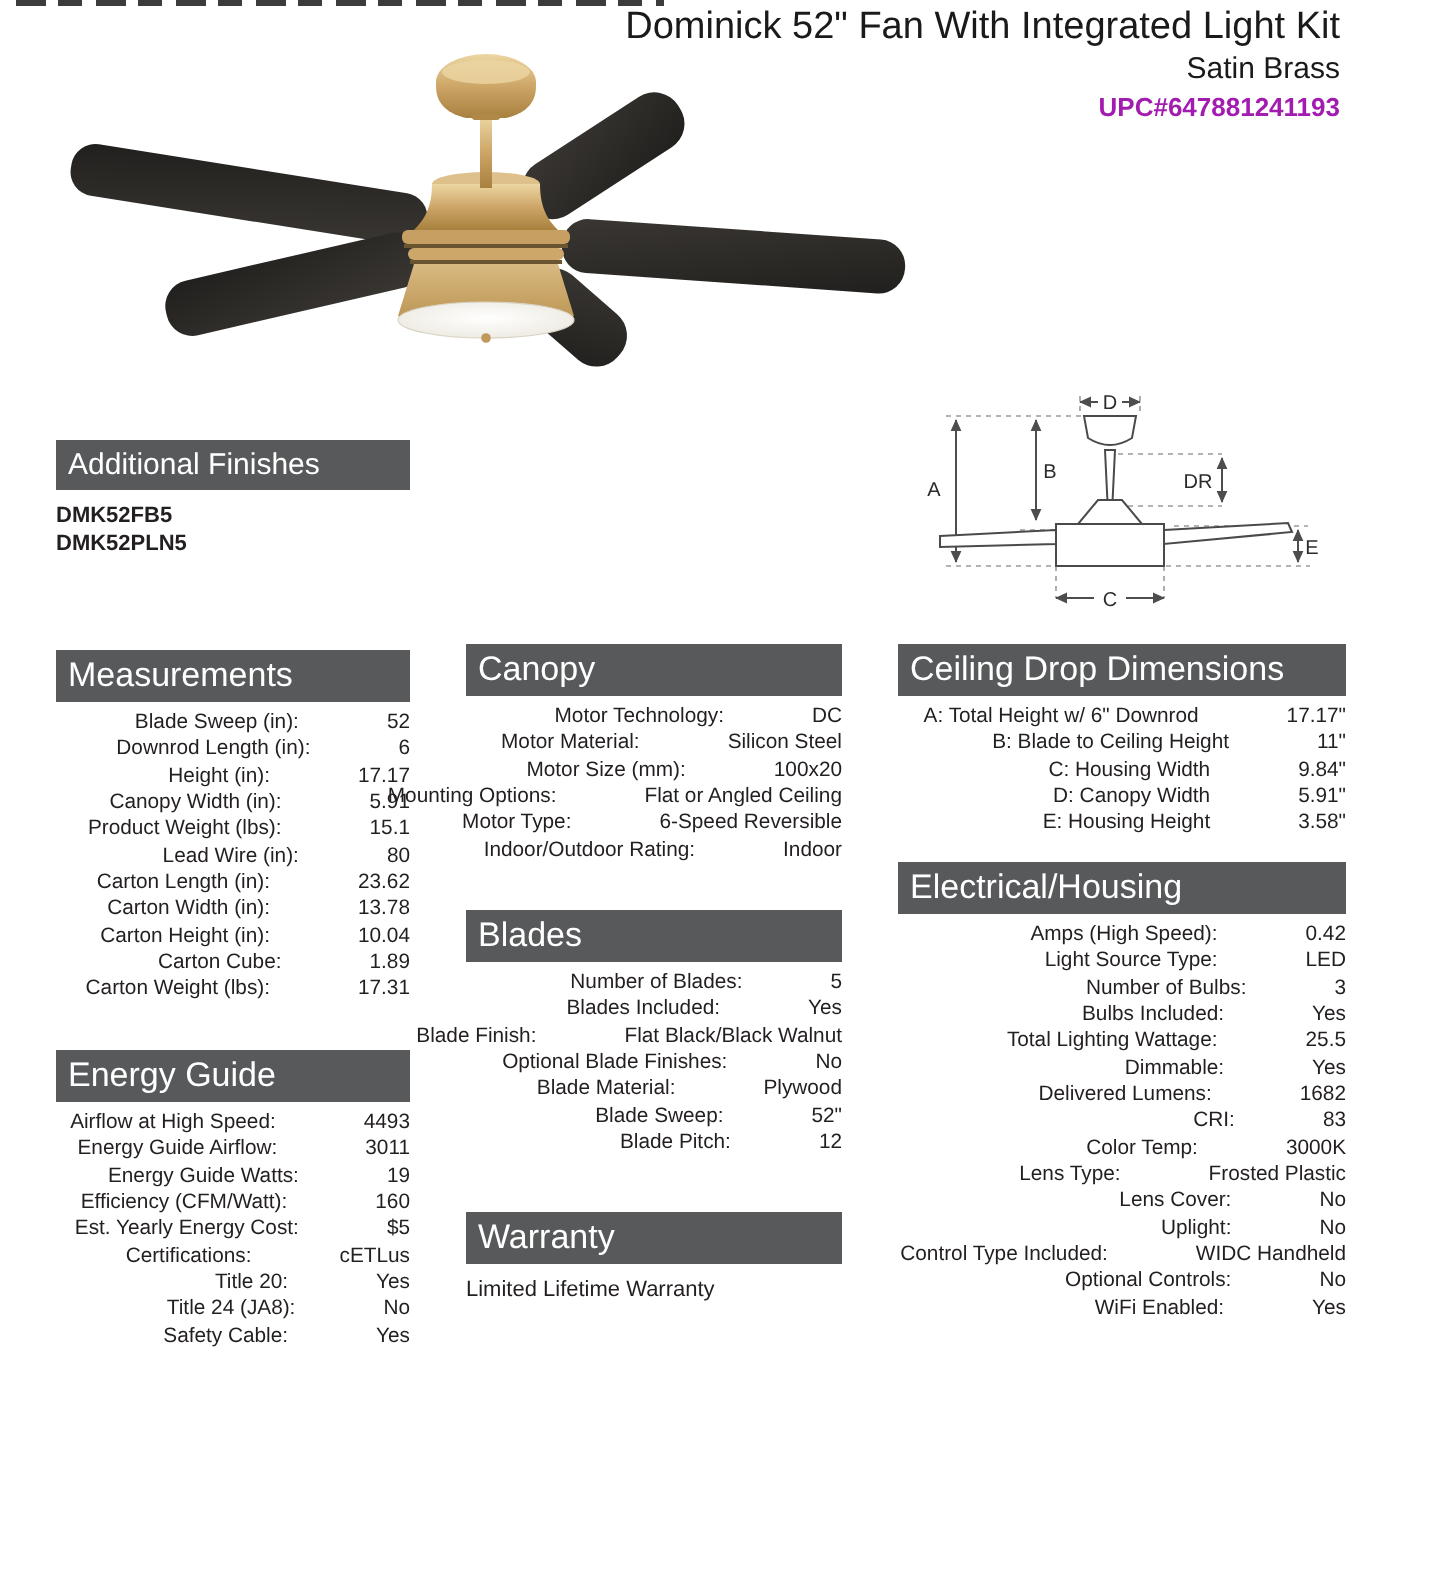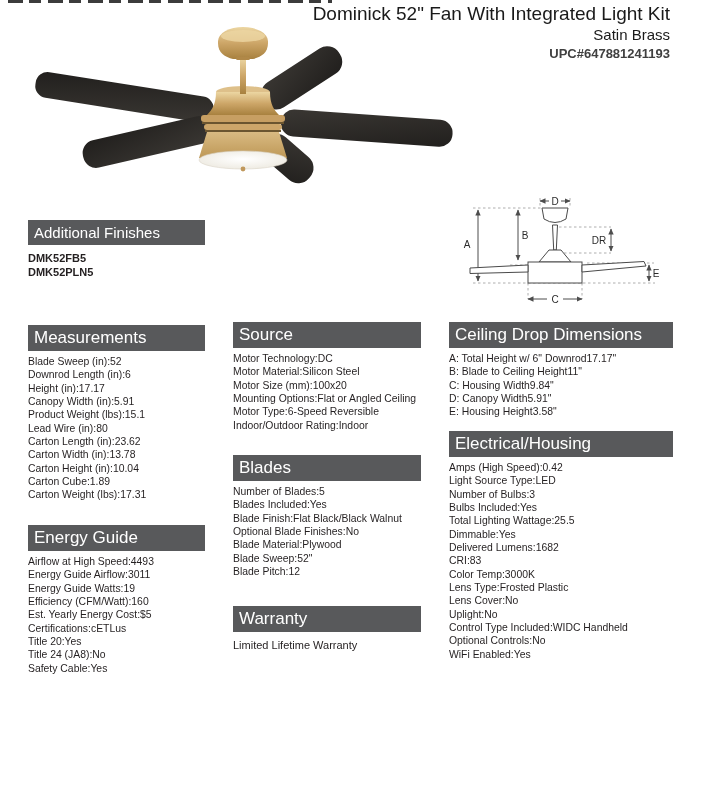--- a/index.html
+++ b/index.html
@@ -9,33 +9,33 @@
   }
   
   .crop-artifact{
     position:absolute;top:0;left:8px;width:324px;height:3px;
     background:repeating-linear-gradient(90deg,#3c3c3c 0 15px,transparent 15px 21px,#3c3c3c 21px 33px,transparent 33px 40px);
   }
   
   .title-block{position:absolute;top:2px;right:50px;text-align:right;}
   .product-title{font-size:19px;line-height:23px;font-weight:400;color:#1a1a1a;}
   .product-finish{font-size:15px;line-height:20px;font-weight:400;color:#1a1a1a;}
-  .product-upc{font-size:13px;line-height:18px;font-weight:700;color:#404040;}
+  .product-upc{font-size:13px;line-height:18px;font-weight:700;color:#a21caf;}
   
   .fan-art{position:absolute;left:25px;top:12px;width:440px;height:200px;}
   .diagram-art{position:absolute;left:455px;top:195px;width:260px;height:118px;}
   
   .spec{position:absolute;}
   .spec-header{
     background:var(--header-bg,#58595b);color:#fff;font-weight:400;font-size:17px;
     height:26px;line-height:26px;padding-left:6px;margin-bottom:4px;white-space:nowrap;overflow:hidden;
   }
   .spec-header.small{font-size:15px;height:25px;line-height:25px;}
   .spec-rows{font-size:10.4px;line-height:13.35px;}
-  .spec-row{display:flex;justify-content:flex-start;}
+  .spec-row{display:flex;justify-content:flex-end;gap:44px;}
   .spec-label{white-space:nowrap;}
   .spec-value{white-space:nowrap;text-align:right;}
   .finish-list{font-size:11px;font-weight:700;line-height:13.5px;margin-top:7px;}
   .warranty-text{font-size:11px;line-height:14px;margin-top:6px;}
   .dim-text{font-family:"Liberation Sans",sans-serif;font-size:10px;fill:#2b2b2b;}
 </style>
 </head>
 <body>
 
 <div class="page">
@@ -241,21 +241,21 @@
           <span class="spec-value">No</span>
         </div>
         <div class="spec-row">
           <span class="spec-label">Safety Cable:</span>
           <span class="spec-value">Yes</span>
         </div>
       </div>
   </section>
 
   <section class="spec" style="left:233px;top:322px;width:188px">
-    <div class="spec-header">Source</div>
+    <div class="spec-header">Canopy</div>
     <div class="spec-rows">
         <div class="spec-row">
           <span class="spec-label">Motor Technology:</span>
           <span class="spec-value">DC</span>
         </div>
         <div class="spec-row">
           <span class="spec-label">Motor Material:</span>
           <span class="spec-value">Silicon Steel</span>
         </div>
         <div class="spec-row">

